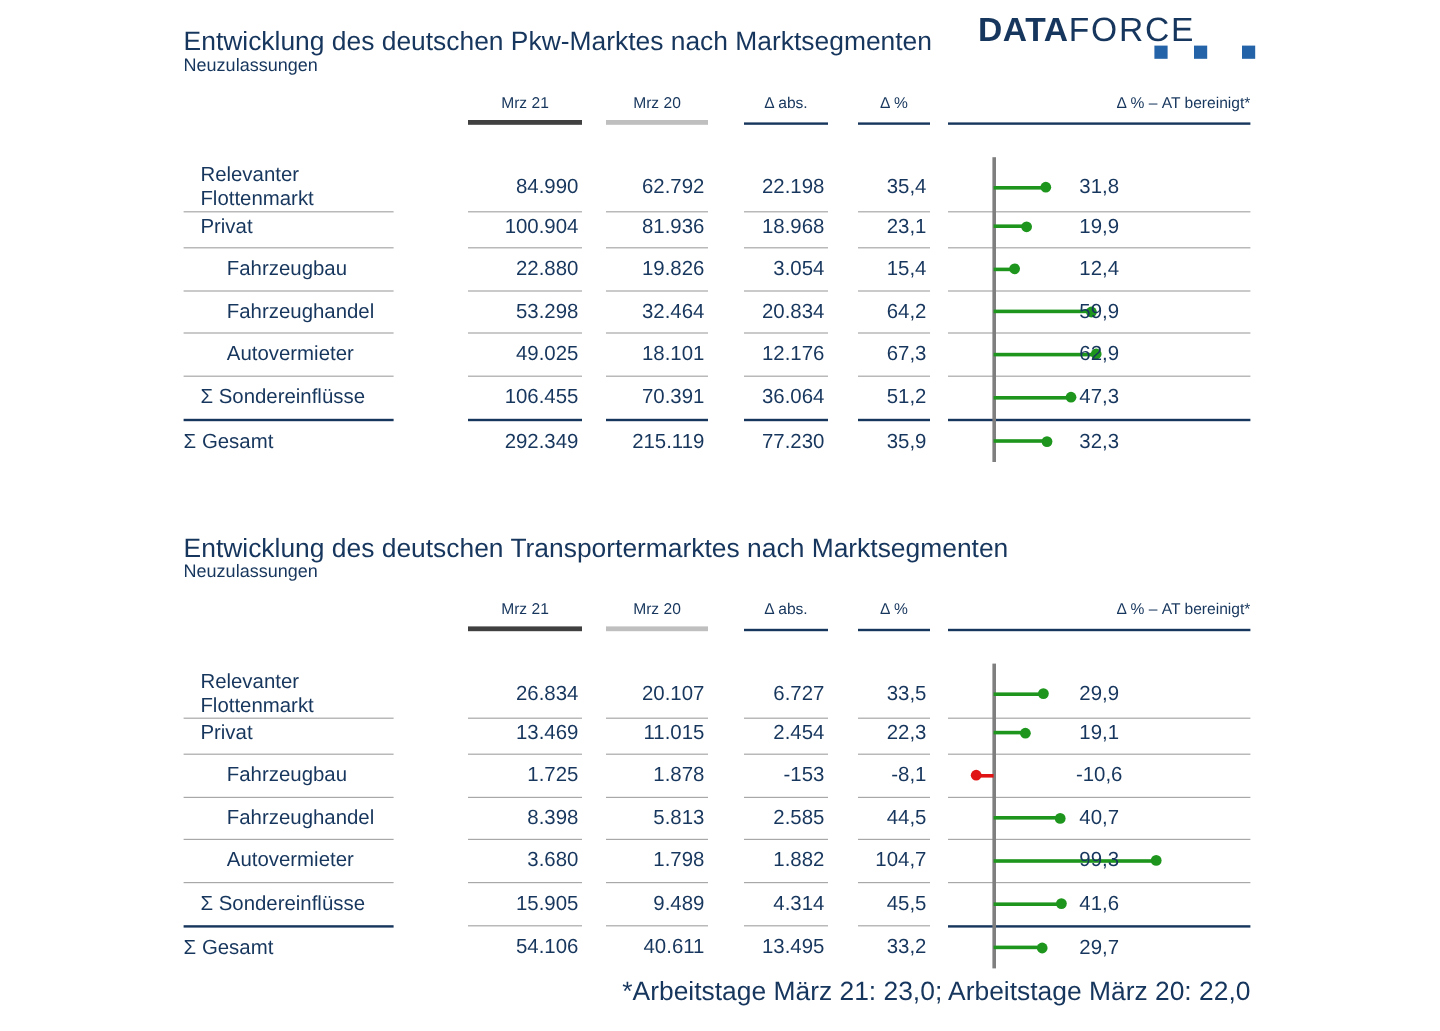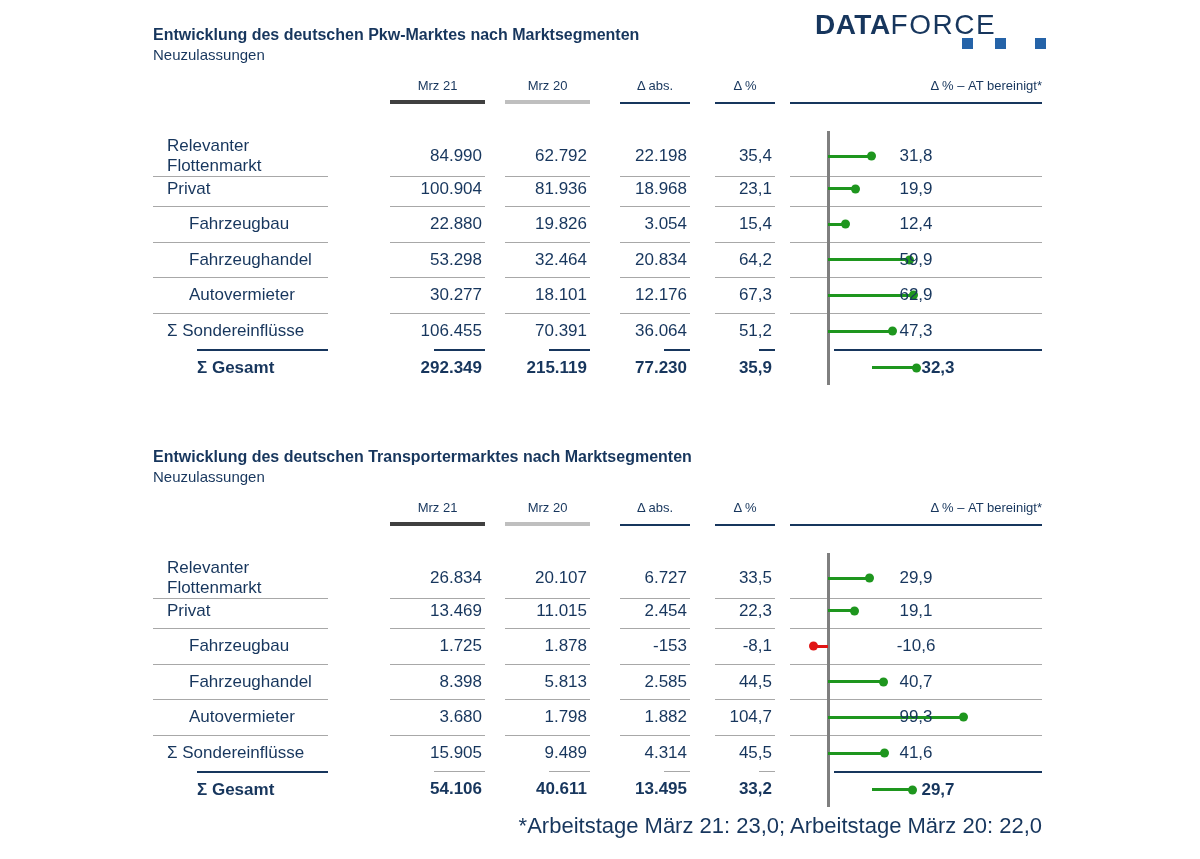--- a/index.html
+++ b/index.html
@@ -21,40 +21,40 @@
   
   .logo{position:absolute;left:815px;top:10px;width:240px;height:45px;font-size:28px;line-height:30px;}
   .logo-bold{font-weight:800;letter-spacing:.5px;color:var(--navy);}
   .logo-light{font-weight:400;letter-spacing:1.5px;color:var(--navy);}
   .sq{position:absolute;width:11px;height:11px;background:var(--sq);top:28px;}
   .sq1{left:147px;} .sq2{left:180px;} .sq3{left:220px;}
 
   
   .tb{position:absolute;left:153px;width:889px;}
   .tb.t1{top:24px;} .tb.t2{top:446px;}
-  .title{font-size:16px;font-weight:bold;line-height:22px;color:var(--navy);}
+  .title{font-size:22px;font-weight:normal;line-height:22px;color:var(--navy);}
   .subtitle{font-size:15px;line-height:18px;color:var(--navy);}
 
   .grid{display:grid;grid-template-columns:175px 62px 95px 20px 85px 30px 70px 25px 60px 15px 252px;}
   .c-label{grid-column:1;} .c-m21{grid-column:3;} .c-m20{grid-column:5;}
   .c-abs{grid-column:7;text-align:center;} .c-pct{grid-column:9;} .c-chart{grid-column:11;}
 
   .hdr-row{margin-top:14px;}
   .hc{height:26px;display:flex;align-items:flex-start;justify-content:center;font-size:13px;color:var(--navy);}
   .hc.u-dark{border-bottom:4px solid var(--rule-dark);}
   .hc.u-light{border-bottom:4px solid var(--rule-light);}
   .hc.u-navy{border-bottom:2px solid var(--navy);}
   .hc.right{justify-content:flex-end;}
 
   .rows{position:relative;margin-top:32px;}
   .row{height:35.5px;}
   .cell{display:flex;align-items:center;height:100%;font-size:17px;color:var(--navy);}
   .c-label{padding-left:14px;}
   .row.indent .c-label{padding-left:36px;}
-  .row.gesamt .cell{font-weight:bold;margin-left:44px;}
+  .row.gesamt .cell{font-weight:normal;}
   .row.gesamt .c-label{padding-left:0;}
   .cnum{justify-content:flex-end;padding-right:3px;}
   .c-chart{position:relative;justify-content:center;}
   .row.sep .cell{border-bottom:1.5px solid var(--sep);}
   .row.gesamt .cell{border-top:2px solid var(--navy);}
   .t2 .row.gesamt .cnum{border-top:1.5px solid var(--sep);}
 
   .axis{position:absolute;left:674px;top:-5px;width:3px;height:calc(100% + 5px);background:var(--axis);z-index:1;}
   .stem{position:absolute;top:50%;margin-top:-1.5px;height:3px;background:var(--green);z-index:2;}
   .stem .dot{position:absolute;width:9px;height:9px;border-radius:50%;background:inherit;top:50%;transform:translateY(-50%);right:-5px;}
@@ -133,21 +133,21 @@
         <div class="cell cnum c-pct">64,2</div>
         <div class="cell c-chart">
           <span class="stem" style="width: 81px; left: 38px;">
             <span class="dot"></span>
           </span>
           <span class="at-val">59,9</span>
         </div>
       </div>
       <div class="grid row sep indent">
         <div class="cell c-label">Autovermieter</div>
-        <div class="cell cnum c-m21">30.277</div>
+        <div class="cell cnum c-m21">49.025</div>
         <div class="cell cnum c-m20">18.101</div>
         <div class="cell cnum c-abs">12.176</div>
         <div class="cell cnum c-pct">67,3</div>
         <div class="cell c-chart">
           <span class="stem" style="width: 85px; left: 38px;">
             <span class="dot"></span>
           </span>
           <span class="at-val">62,9</span>
         </div>
       </div>

